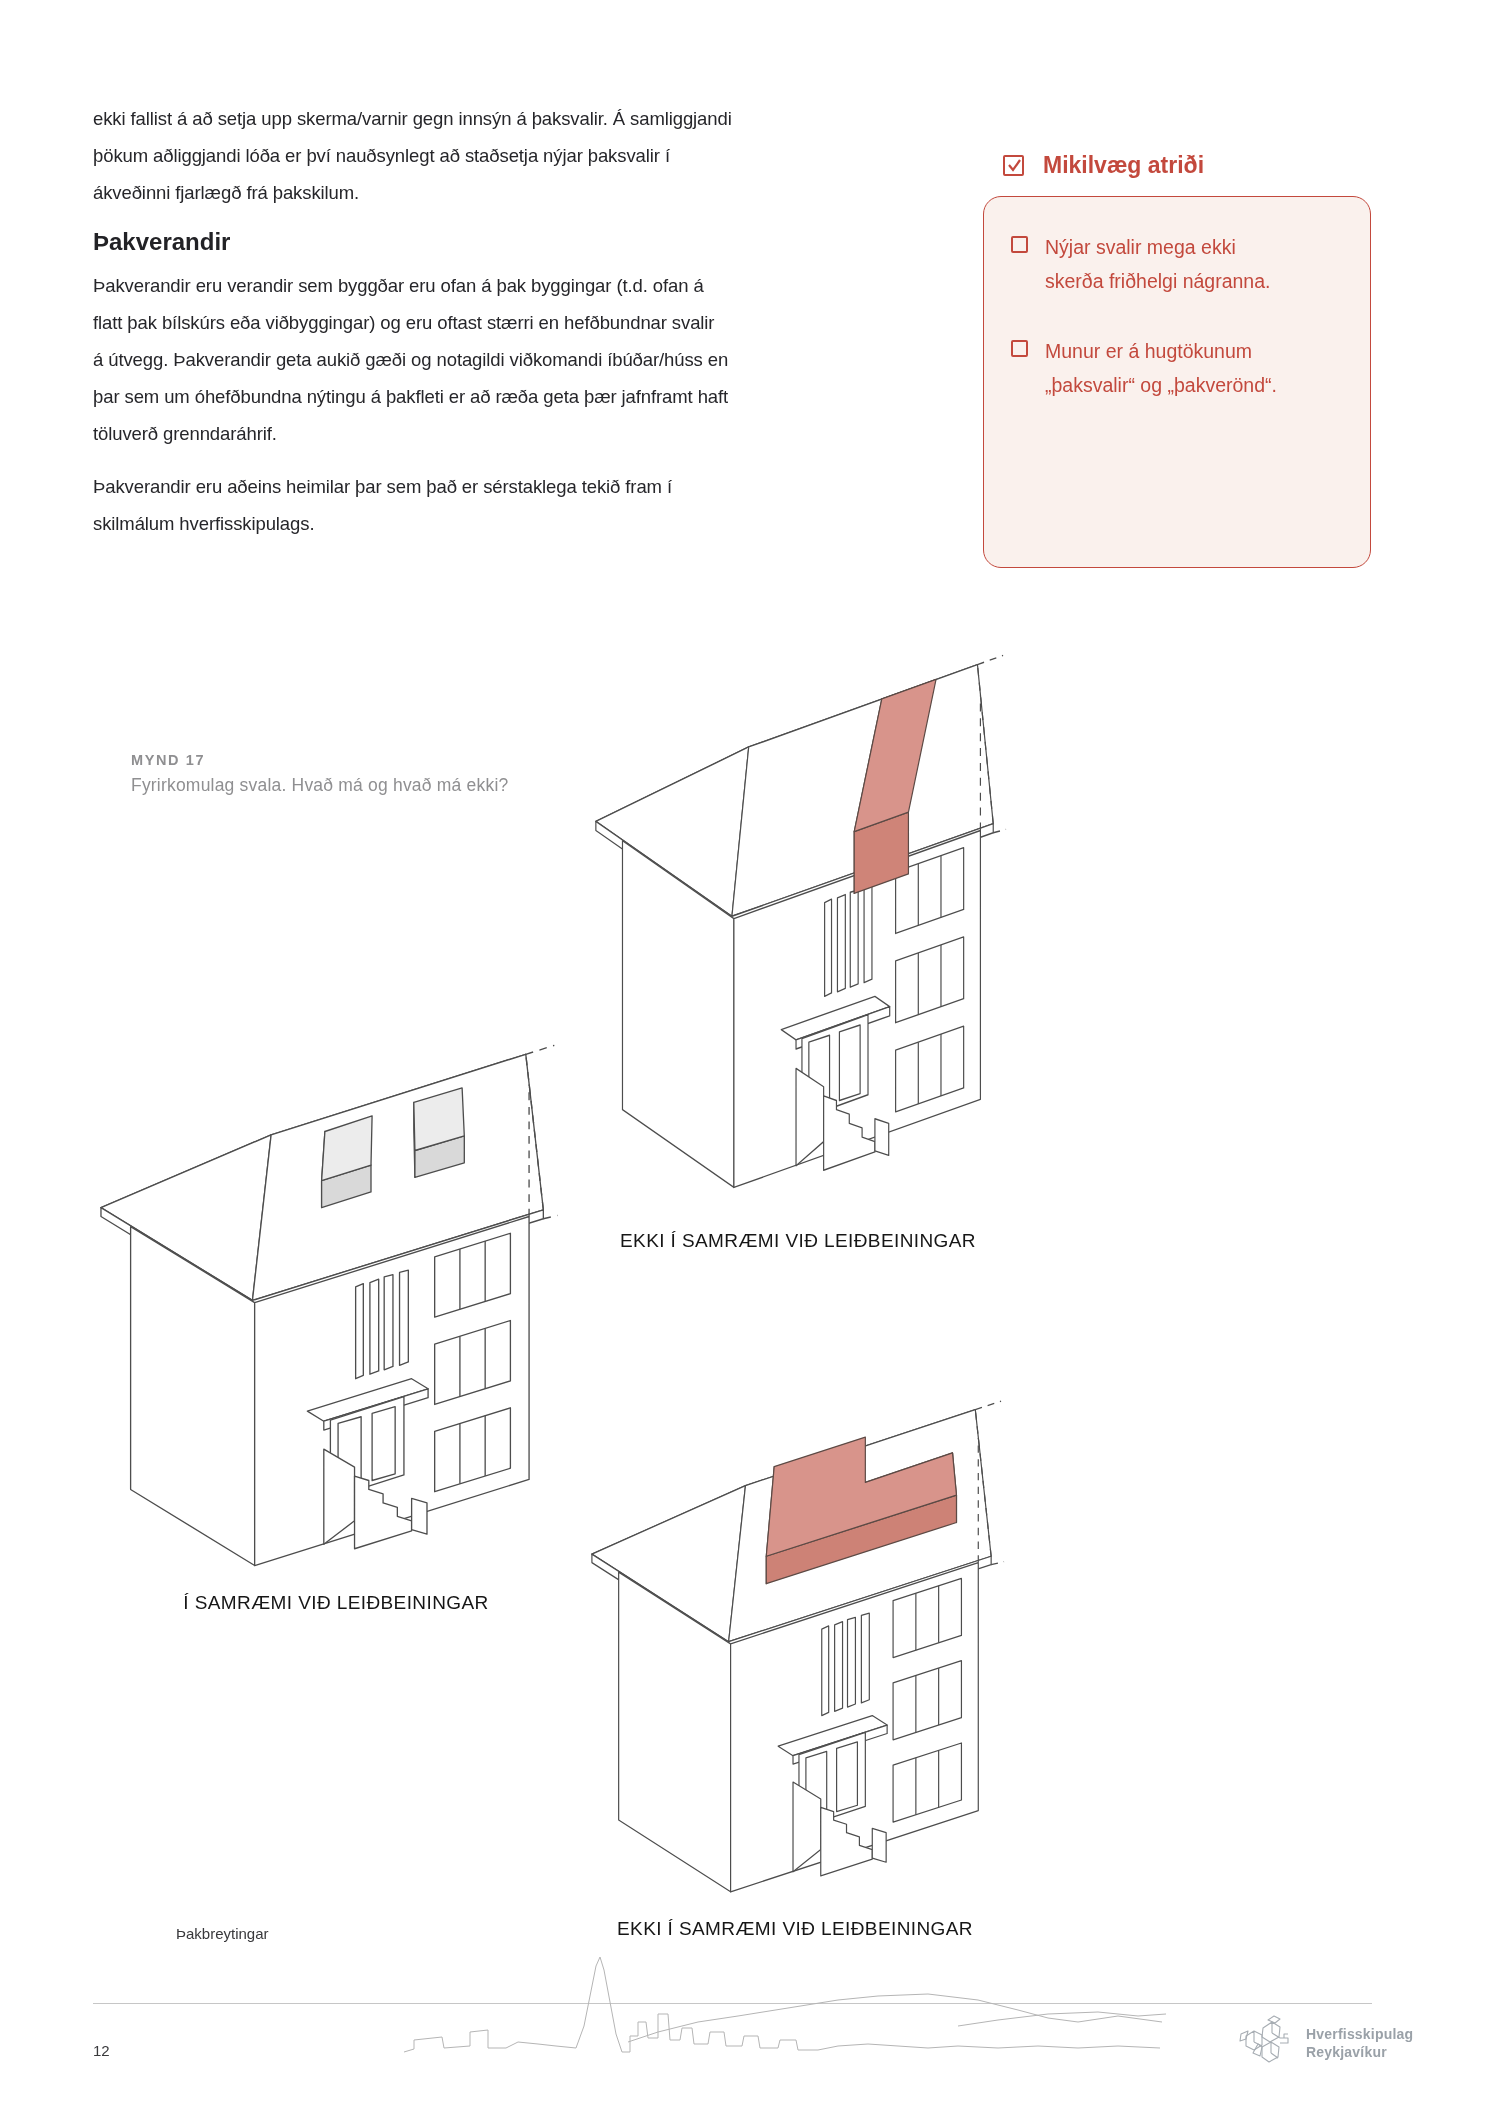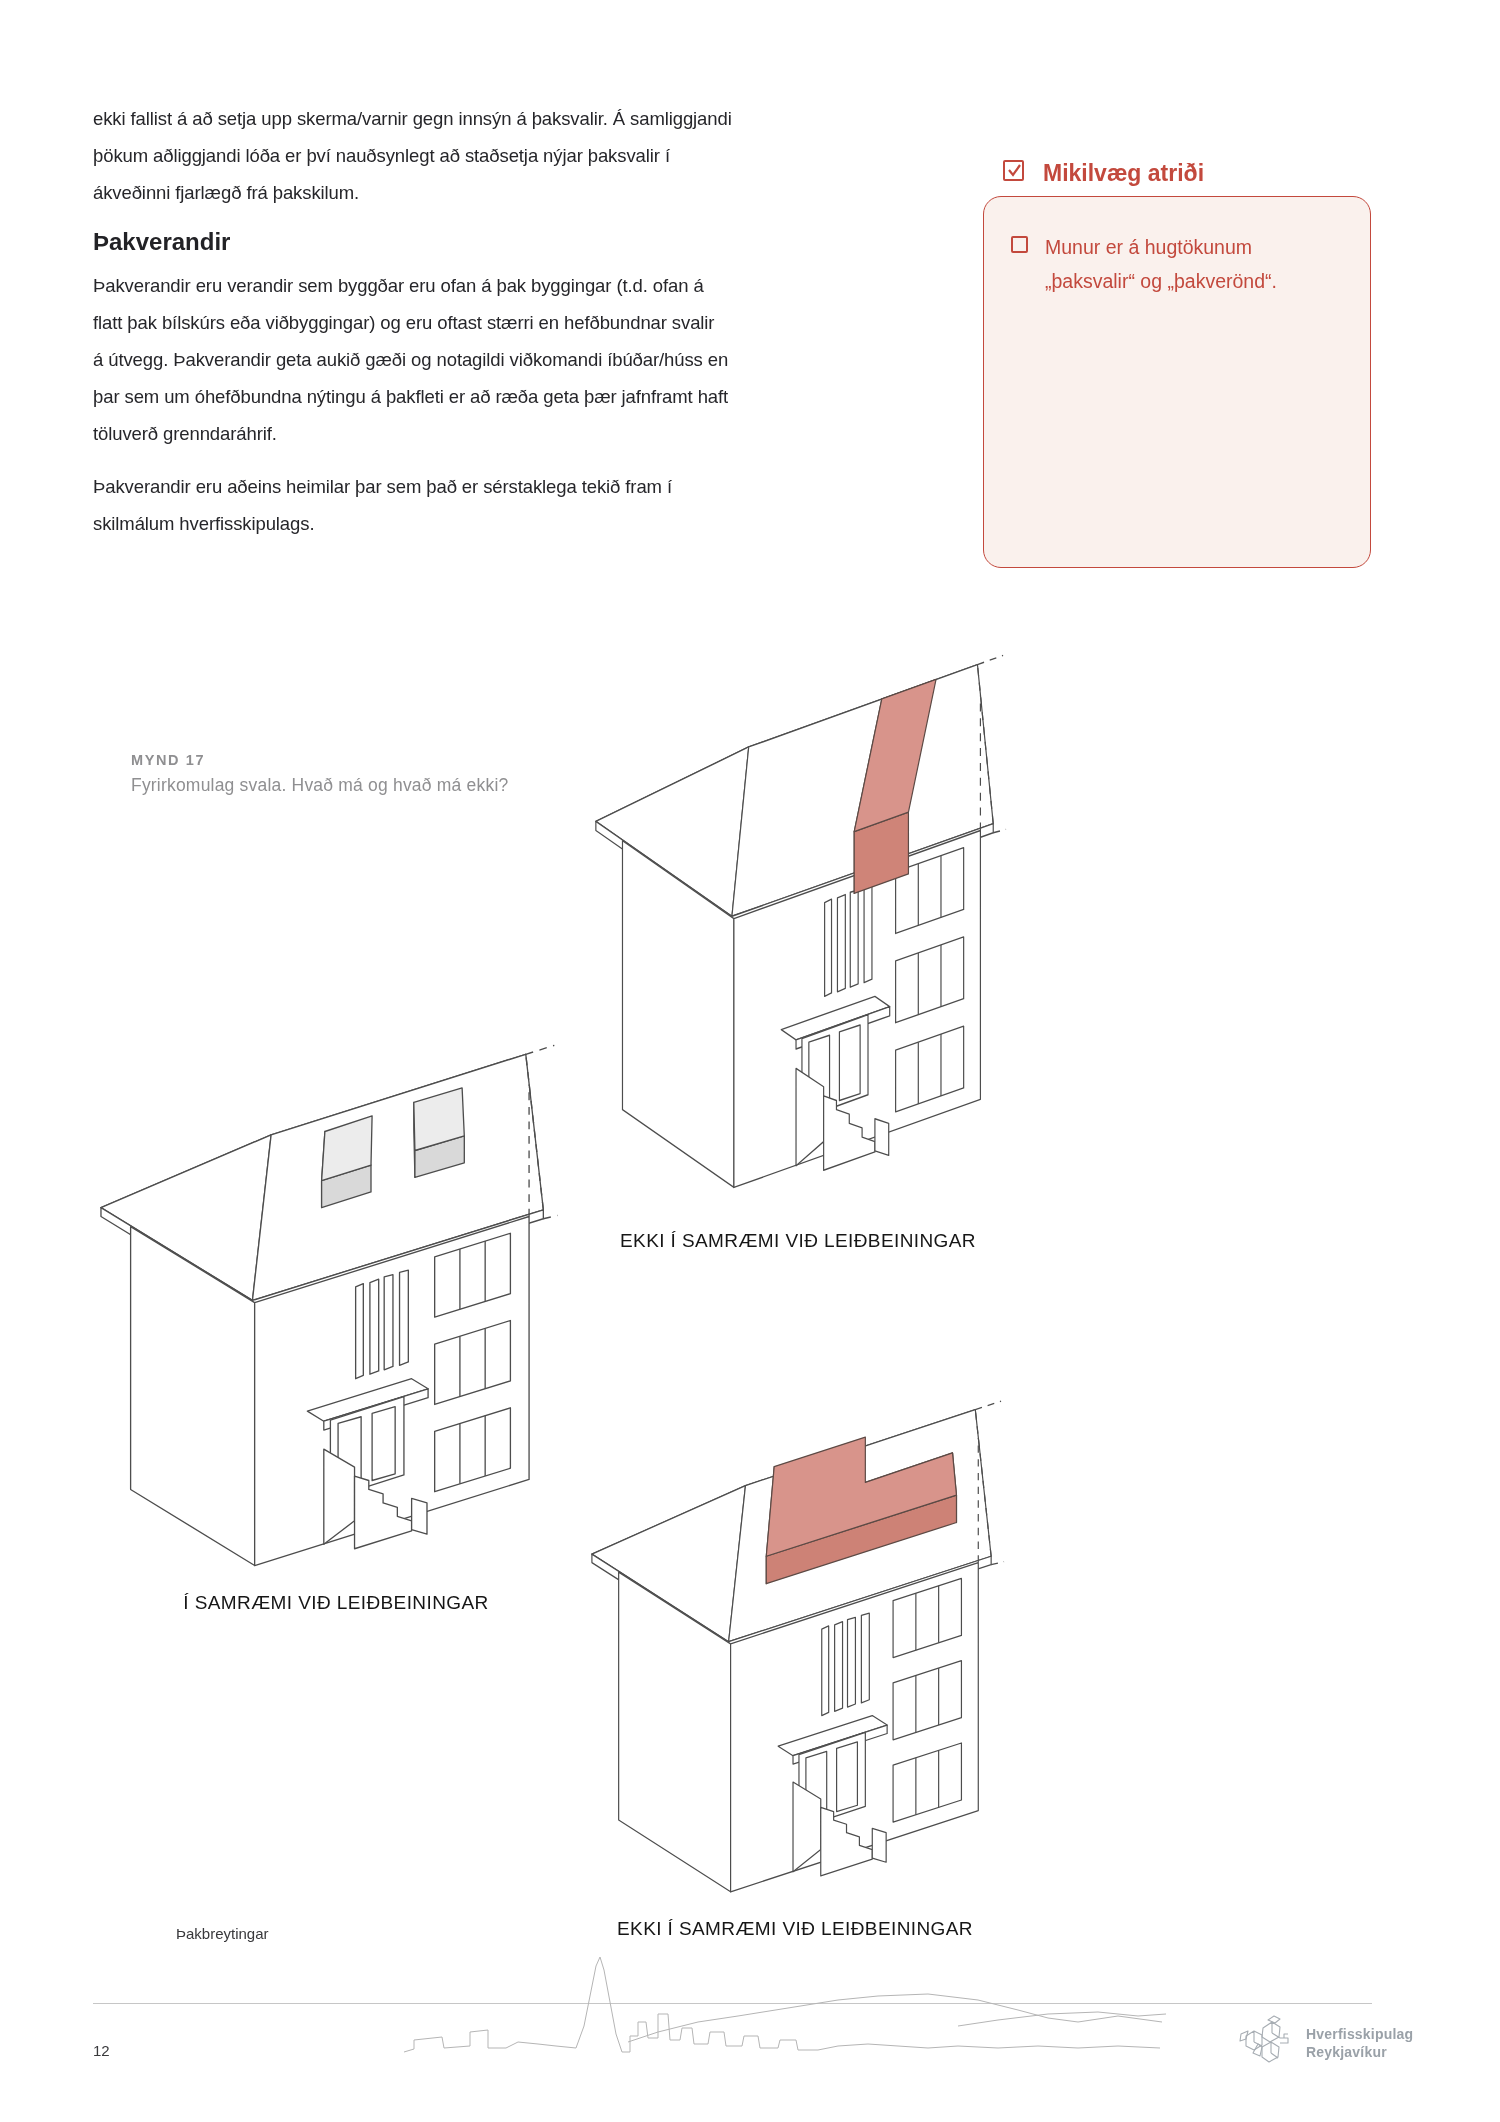--- a/index.html
+++ b/index.html
@@ -5,21 +5,21 @@
   html,body{margin:0;padding:0;background:#e8e8e8;}
   .page{position:relative;width:1500px;height:2122px;background:#ffffff;overflow:hidden;
         font-family:"Liberation Sans", sans-serif;}
   
   .textcol{position:absolute;left:93px;top:100px;width:840px;color:#26262a;}
   .textcol p{margin:0;font-size:18.5px;line-height:37px;letter-spacing:-0.1px;white-space:pre-line;}
   .textcol p.p1{margin-bottom:14px;}
   .textcol h2{margin:16px 0 10px 0;font-size:24px;line-height:30px;font-weight:bold;color:#222226;}
   .textcol p.p2{margin-bottom:16px;}
   
-  .callout-head{position:absolute;left:1003px;top:160px;display:flex;align-items:flex-start;gap:19px;}
+  .callout-head{position:absolute;left:1003px;top:152px;display:flex;align-items:center;gap:19px;}
   .callout-title{font-size:23px;font-weight:bold;color:#c3493d;}
   .cb{display:inline-block;box-sizing:border-box;border:2.4px solid #c3493d;background:transparent;border-radius:2px;}
   .cb.big{width:21px;height:21px;position:relative;}
   .cb.big svg{position:absolute;left:1px;top:0px;}
   .callout-box{position:absolute;left:983px;top:196px;width:388px;height:372px;box-sizing:border-box;
                border:1.6px solid #c3493d;border-radius:18px;background:#faf1ed;padding:33px 24px 0 27px;}
   .callout-item{display:flex;gap:17px;margin-bottom:36px;}
   .callout-item .cb.small{width:17px;height:17px;flex:0 0 17px;margin-top:6px;}
   .callout-item p{margin:0;font-size:19.5px;line-height:34px;color:#c3493d;white-space:pre-line;}
   
@@ -130,20 +130,25 @@
 
   <div class="callout-head">
     <span class="cb big">
       <svg width="17" height="17" viewBox="0 0 17 17">
           <path d="M3,8 l4,5 7,-10" fill="none" stroke="#c3493d" stroke-width="2.2"></path>
         </svg>
     </span>
     <span class="callout-title">Mikilvæg atriði</span>
   </div>
   <aside class="callout-box">
+    <div class="callout-item">
+      <span class="cb small"></span>
+      <p>Nýjar svalir mega ekki
+skerða friðhelgi nágranna.</p>
+    </div>
     <div class="callout-item">
       <span class="cb small"></span>
       <p>Munur er á hugtökunum
 „þaksvalir“ og „þakverönd“.</p>
     </div>
   </aside>
 
   <div class="figcap">
     <div class="lab">MYND 17</div>
     <div class="sub">Fyrirkomulag svala. Hvað má og hvað má ekki?</div>

